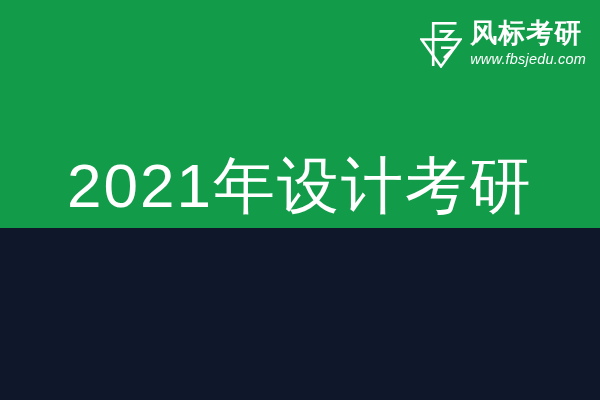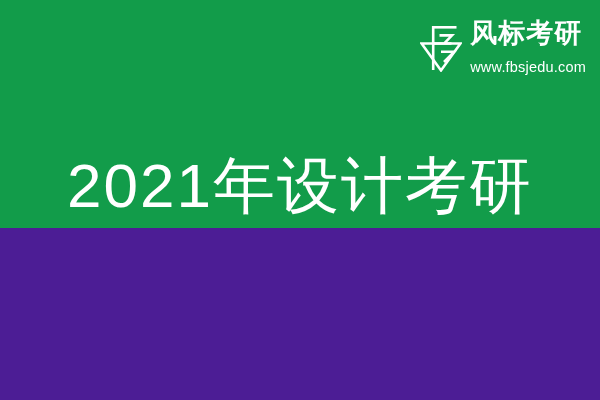--- a/index.html
+++ b/index.html
@@ -11,21 +11,21 @@
     height: 400px;
     background: #ffffff;
     font-family: "Liberation Sans", "DejaVu Sans", sans-serif;
     overflow: hidden;
   }
 
   #poster {
     position: relative;
     width: 600px;
     height: 400px;
-    background: #4c1d95;
+    background: #0f172a;
     overflow: hidden;
   }
 
   
   #band {
     position: absolute;
     left: 0;
     top: 0;
     width: 600px;
     height: 228px;
@@ -60,21 +60,22 @@
     letter-spacing: 1px;
     font-weight: 700;
     white-space: nowrap;
   }
   #brand-url {
     color: #ffffff;
     font-size: 14.5px;
     line-height: 18px;
     letter-spacing: 0.2px;
     white-space: nowrap;
-    margin-top: 10px;
+    margin-top: 2px;
+    font-style: italic;
   }
 
   
   #headline {
     position: absolute;
     left: 0;
     top: 0;
     width: 600px;
     height: 400px;
   }

